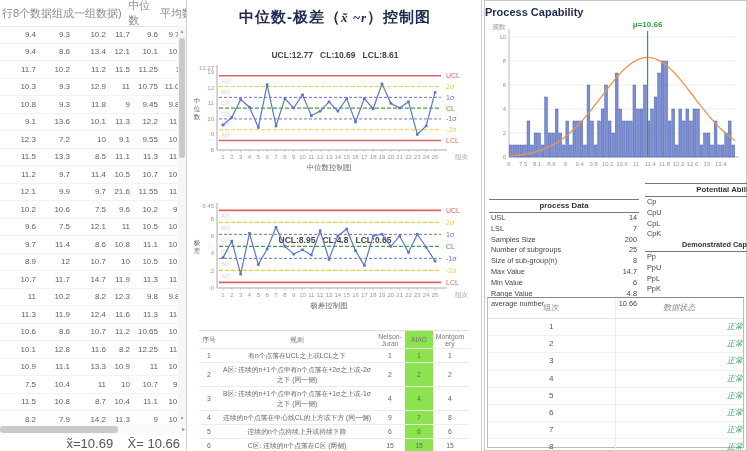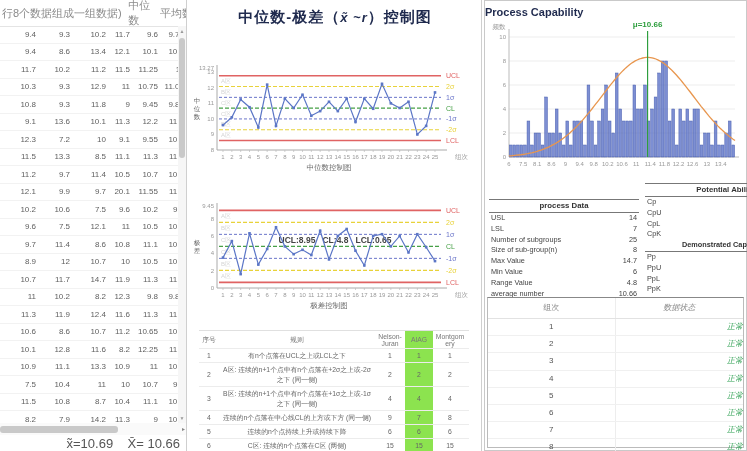--- a/index.html
+++ b/index.html
@@ -22,21 +22,21 @@
   .vthumb{position:absolute;left:1px;top:12px;width:6px;height:120px;background:#c9c9c9;border-radius:3px;}
   .varr{position:absolute;left:0;width:8px;font-size:5px;color:#999;text-align:center;}
   .hscroll{position:absolute;left:0;top:423px;width:186px;height:12px;background:#fafafa;}
   .hthumb{position:absolute;left:0;top:2.5px;width:118px;height:7px;background:#c9c9c9;border-radius:3px;}
   .harr{position:absolute;right:1px;top:2px;font-size:6px;color:#888;}
   .lfooter{position:absolute;left:0;top:436px;width:180px;text-align:right;font-size:13px;color:#555;white-space:pre;}
   
   .panel-mid{position:absolute;left:189px;top:0;width:293px;height:451px;background:#fff;
              border-right:1px solid #cfcfcf;box-sizing:border-box;}
   .mtitle{position:absolute;top:8px;left:0;width:100%;text-align:center;font-size:15px;font-weight:bold;color:#1f2a4e;letter-spacing:1px;}
-  .mtitle .tvar{font-family:Liberation Sans, sans-serif;font-style:italic;font-size:13px;}
+  .mtitle .tvar{font-family:Liberation Serif, serif;font-style:italic;font-size:13px;}
   .mstats{position:absolute;left:0;width:100%;text-align:center;font-size:8.5px;font-weight:bold;color:#444;white-space:pre;}
   #stats1{top:50px;} #stats2{top:188px;margin-top:47px;}
   #chart1{position:absolute;left:0;top:62px;} #chart2{position:absolute;left:0;top:200px;}
   .rules{position:absolute;left:10px;top:330px;width:270px;font-size:6.8px;color:#666;}
   .rrow{display:flex;border-bottom:1px solid #ececec;align-items:stretch;}
   .rhead{border-top:1px solid #e0e0e0;color:#777;}
   .rcell{display:flex;align-items:center;justify-content:center;text-align:center;padding:1.5px 1px;box-sizing:border-box;}
   .rc0{width:20px;} .rc1{width:156px;} .rc2{width:30px;} .rc3{width:28px;} .rc4{width:34px;word-break:break-all;}
   .aiag{background:#8ce34f;}
   
@@ -153,21 +153,21 @@
           <div class="lcell c3">11.4</div>
           <div class="lcell c4">10.5</div>
           <div class="lcell c5">10.7</div>
           <div class="lcell c6">10.6</div>
         </div>
         <div class="lrow">
           <div class="lcell c0"></div>
           <div class="lcell c1">12.1</div>
           <div class="lcell c2">9.9</div>
           <div class="lcell c3">9.7</div>
-          <div class="lcell c4">20.1</div>
+          <div class="lcell c4">21.6</div>
           <div class="lcell c5">11.55</div>
           <div class="lcell c6">11.2</div>
         </div>
         <div class="lrow">
           <div class="lcell c0"></div>
           <div class="lcell c1">10.2</div>
           <div class="lcell c2">10.6</div>
           <div class="lcell c3">7.5</div>
           <div class="lcell c4">9.6</div>
           <div class="lcell c5">10.2</div>
@@ -291,20 +291,21 @@
       <div class="hthumb"></div>
       <div class="harr">▸</div>
     </div>
     <div class="lfooter">x̃=10.69    X̄= 10.66</div>
   </div>
 
   <div class="panel-mid">
     <div class="mtitle">
       <span>中位数-极差（</span><span class="tvar">x̃ ~r</span><span>）控制图</span>
     </div>
+    <div class="mstats" id="stats1">UCL:12.77   CL:10.69   LCL:8.61</div>
     <svg id="chart1" width="292" height="122">
         <line x1="28" y1="3" x2="28" y2="88" stroke="#aaa" stroke-width="1"></line>
         <line x1="28" y1="88" x2="258" y2="88" stroke="#aaa" stroke-width="1"></line>
         <text x="25" y="90" text-anchor="end" font-size="6" fill="#999">8</text>
         <text x="25" y="74.44022770398482" text-anchor="end" font-size="6" fill="#999">9</text>
         <text x="25" y="58.880455407969635" text-anchor="end" font-size="6" fill="#999">10</text>
         <text x="25" y="43.32068311195445" text-anchor="end" font-size="6" fill="#999">11</text>
         <text x="25" y="27.760910815939276" text-anchor="end" font-size="6" fill="#999">12</text>
         <text x="25" y="12.201138519924086" text-anchor="end" font-size="6" fill="#999">13</text>
         <text x="25" y="8" text-anchor="end" font-size="6" fill="#999">13.27</text>
@@ -683,20 +684,24 @@
         <div>
             <div class="prow">
               <div class="pl">USL</div>
               <div class="pv">14</div>
             </div>
             <div class="prow">
               <div class="pl">LSL</div>
               <div class="pv">7</div>
             </div>
             <div class="prow">
+              <div class="pl">Samples Size</div>
+              <div class="pv">200</div>
+            </div>
+            <div class="prow">
               <div class="pl">Number of subgroups</div>
               <div class="pv">25</div>
             </div>
             <div class="prow">
               <div class="pl">Size of sub-group(n)</div>
               <div class="pv">8</div>
             </div>
             <div class="prow">
               <div class="pl">Max Value</div>
               <div class="pv">14.7</div>

